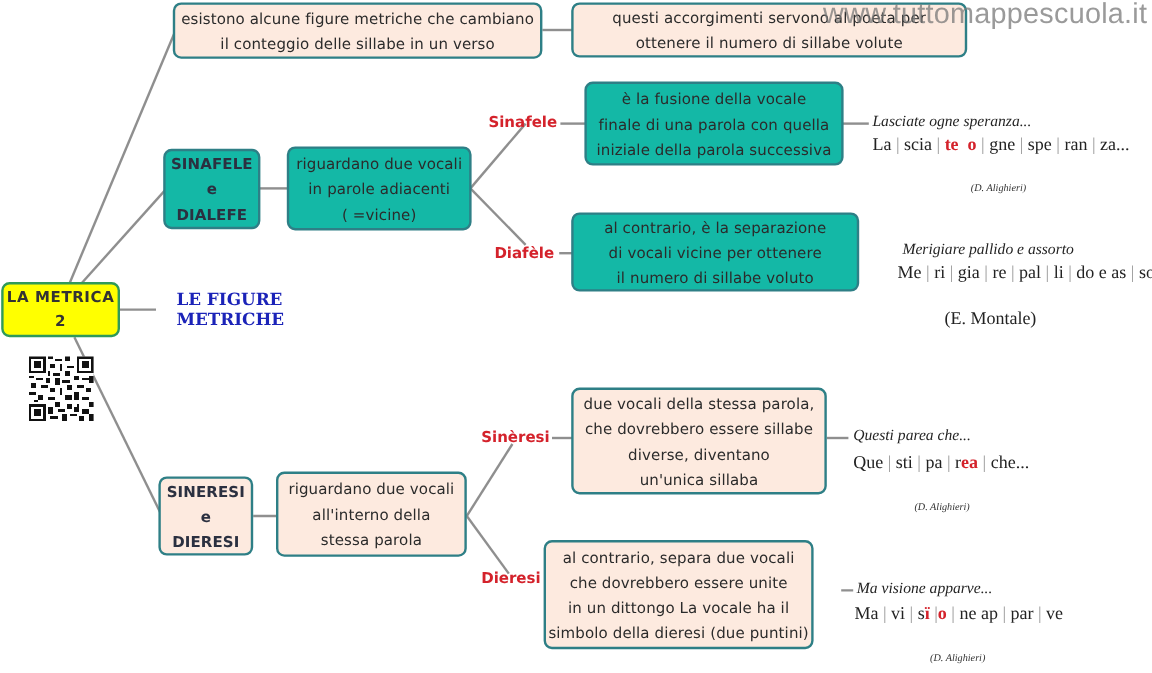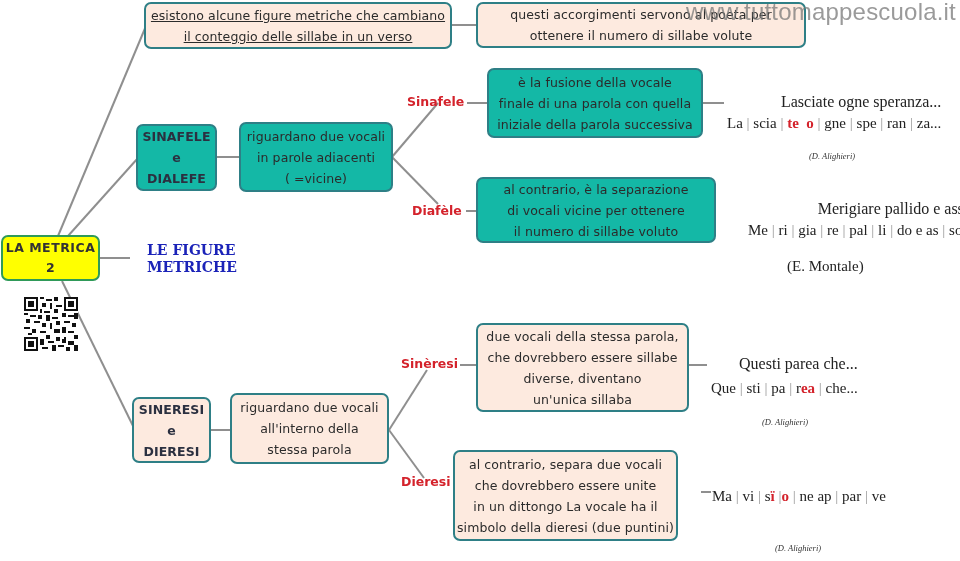--- a/index.html
+++ b/index.html
@@ -23,21 +23,21 @@
   .cat { font-weight: bold; color: #2b3040; font-size: 12.5px; line-height: 21px; }
   .branch-label {
     position: absolute; z-index: 1; color: #d4222b; font-weight: bold;
     font-family: "DejaVu Sans", sans-serif; font-size: 12.5px;
   }
   .title-label {
     position: absolute; z-index: 1; color: #1b23b8; font-weight: bold;
     font-family: "DejaVu Serif", serif; font-size: 14px; line-height: 17px;
   }
   .example { position: absolute; z-index: 1; font-family: "Liberation Serif", serif; color: #222; }
-  .ex-title { font-size: 16px; white-space: nowrap; text-align: right; }
+  .ex-title { font-style: italic; font-size: 13px; white-space: nowrap; }
   .ex-syll { font-size: 15px; white-space: nowrap; margin-top: 4px; }
   .ex-syll .hl { color: #d4222b; font-weight: bold; }
   .ex-syll .sep { color: #999; }
   .author-small { position: absolute; z-index: 1; font-family: "Liberation Serif", serif; font-style: italic; font-size: 8.5px; color: #333; }
   .author-big { position: absolute; z-index: 1; font-family: "Liberation Serif", serif; font-size: 15px; color: #222; }
   .watermark {
     position: absolute; z-index: 2; right: 4px; top: -2px;
     font-family: "Liberation Sans", sans-serif; font-size: 24px; color: rgba(120,120,120,0.75);
     letter-spacing: 0.2px;
   }
@@ -137,21 +137,21 @@
       <rect x="9" y="25" width="3" height="1"></rect>
     <rect x="14" y="24" width="2" height="3"></rect>
       <rect x="17" y="24" width="3" height="1"></rect>
       <rect x="21" y="25" width="2" height="2"></rect>
     <rect x="25" y="24" width="2" height="3"></rect>
       <rect x="18" y="18" width="5" height="5" fill="none"></rect>
       <rect x="20" y="20" width="1" height="1"></rect>
   </g>
 </svg>
 
-<div class="node peach" style="left:144px; top:2px; width:308px; height:47px;text-decoration:underline;">
+<div class="node peach" style="left:144px; top:2px; width:308px; height:47px;">
   <span>esistono alcune figure metriche che cambiano</span>
   <span>il conteggio delle sillabe in un verso</span>
 </div>
 <div class="node peach" style="left:476px; top:2px; width:330px; height:46px;">
   <span>questi accorgimenti servono al poeta per</span>
   <span>ottenere il numero di sillabe volute</span>
 </div>
 
 <div class="node pink cat" style="left:136px; top:124px; width:81px; height:67px;">
   <span>SINAFELE</span>
@@ -255,20 +255,21 @@
 <div class="author-small" style="left:762px; top:417px;">(D. Alighieri)</div>
 
 <div class="branch-label" style="left:401px; top:474px;">Dieresi</div>
 <div class="node peach" style="left:453px; top:450px; width:225px; height:91px;">
   <span>al contrario, separa due vocali</span>
   <span>che dovrebbero essere unite</span>
   <span>in un dittongo La vocale ha il</span>
   <span>simbolo della dieresi (due puntini)</span>
 </div>
 <div class="example" style="left:714px; top:482px;">
+  <div class="ex-title">Ma visione apparve...</div>
   <div class="ex-syll" style="margin-left:-2px; margin-top:6px;">
     <span>Ma</span>
     <span class="sep">|</span>
     <span>vi</span>
     <span class="sep">|</span>
     <span><span>s</span><span class="hl">ï</span></span>
     <span class="sep">|</span><span class="hl">o</span>
     <span class="sep">|</span>
     <span>ne ap</span>
     <span class="sep">|</span>

